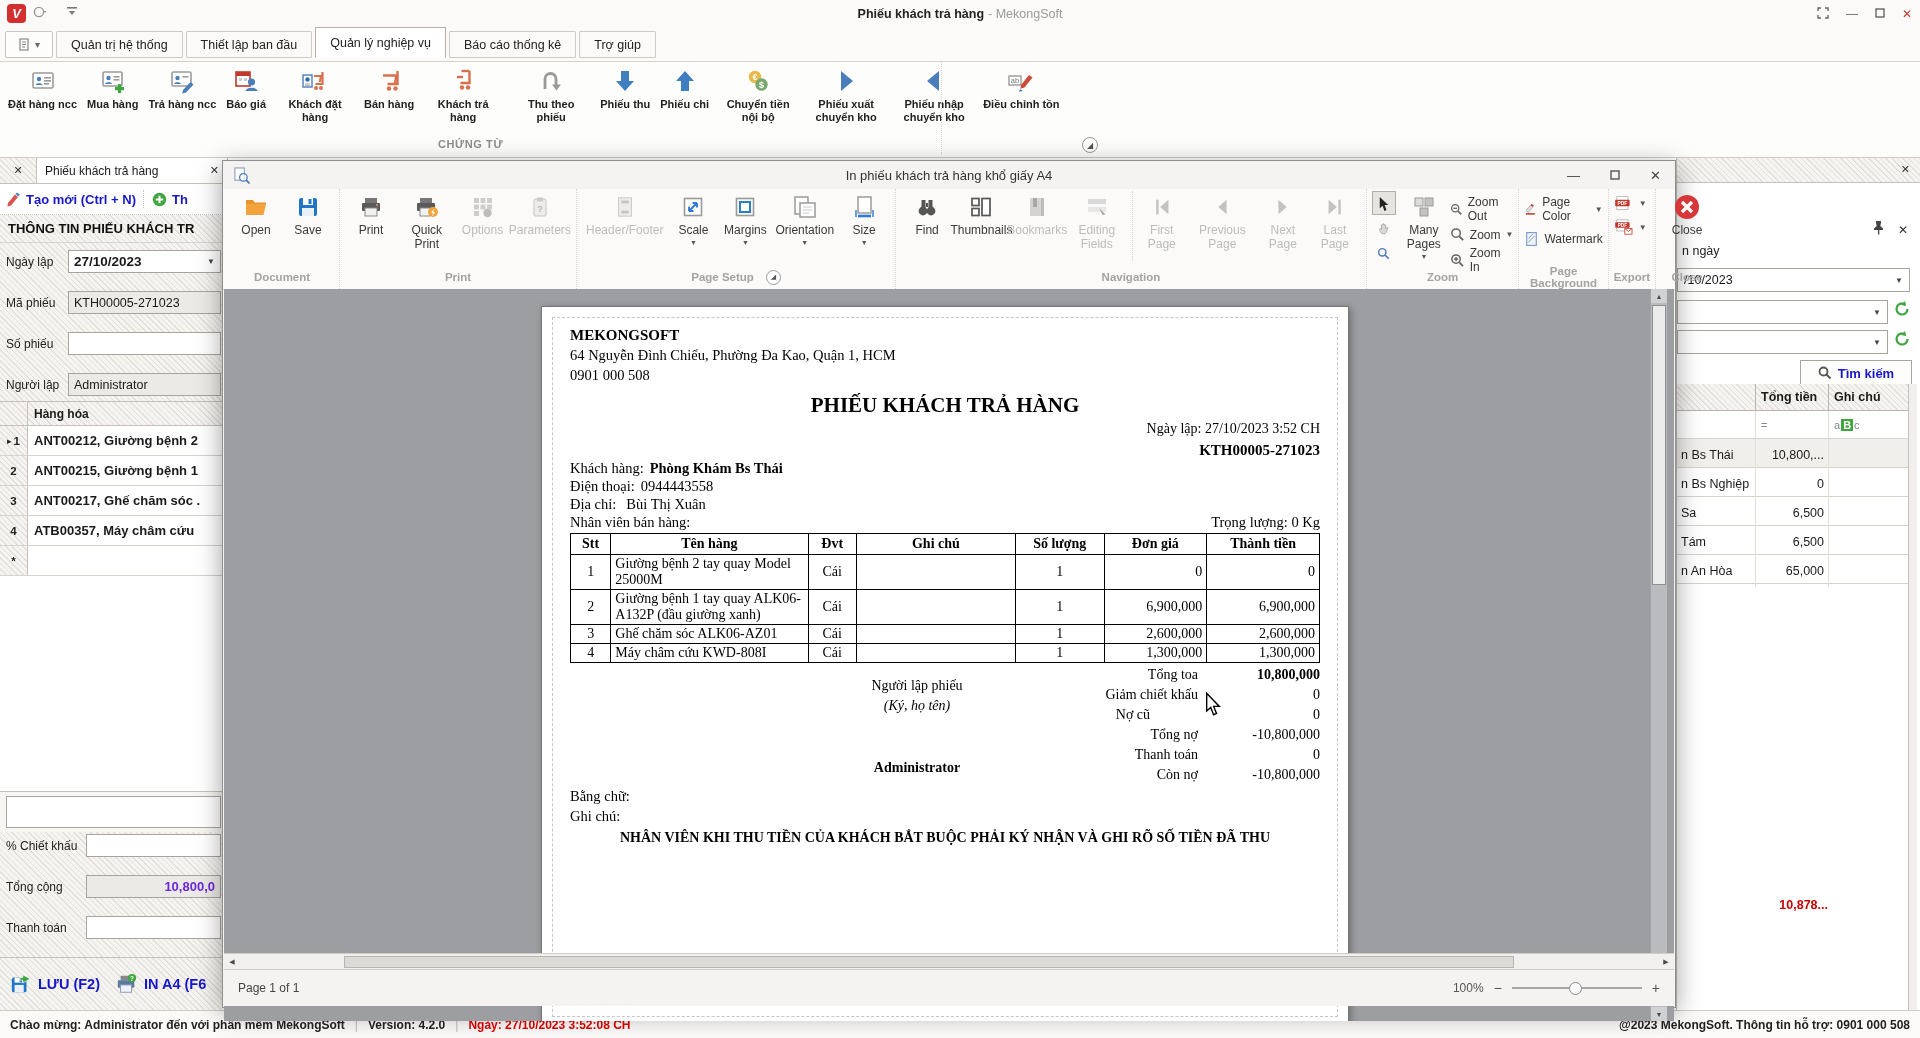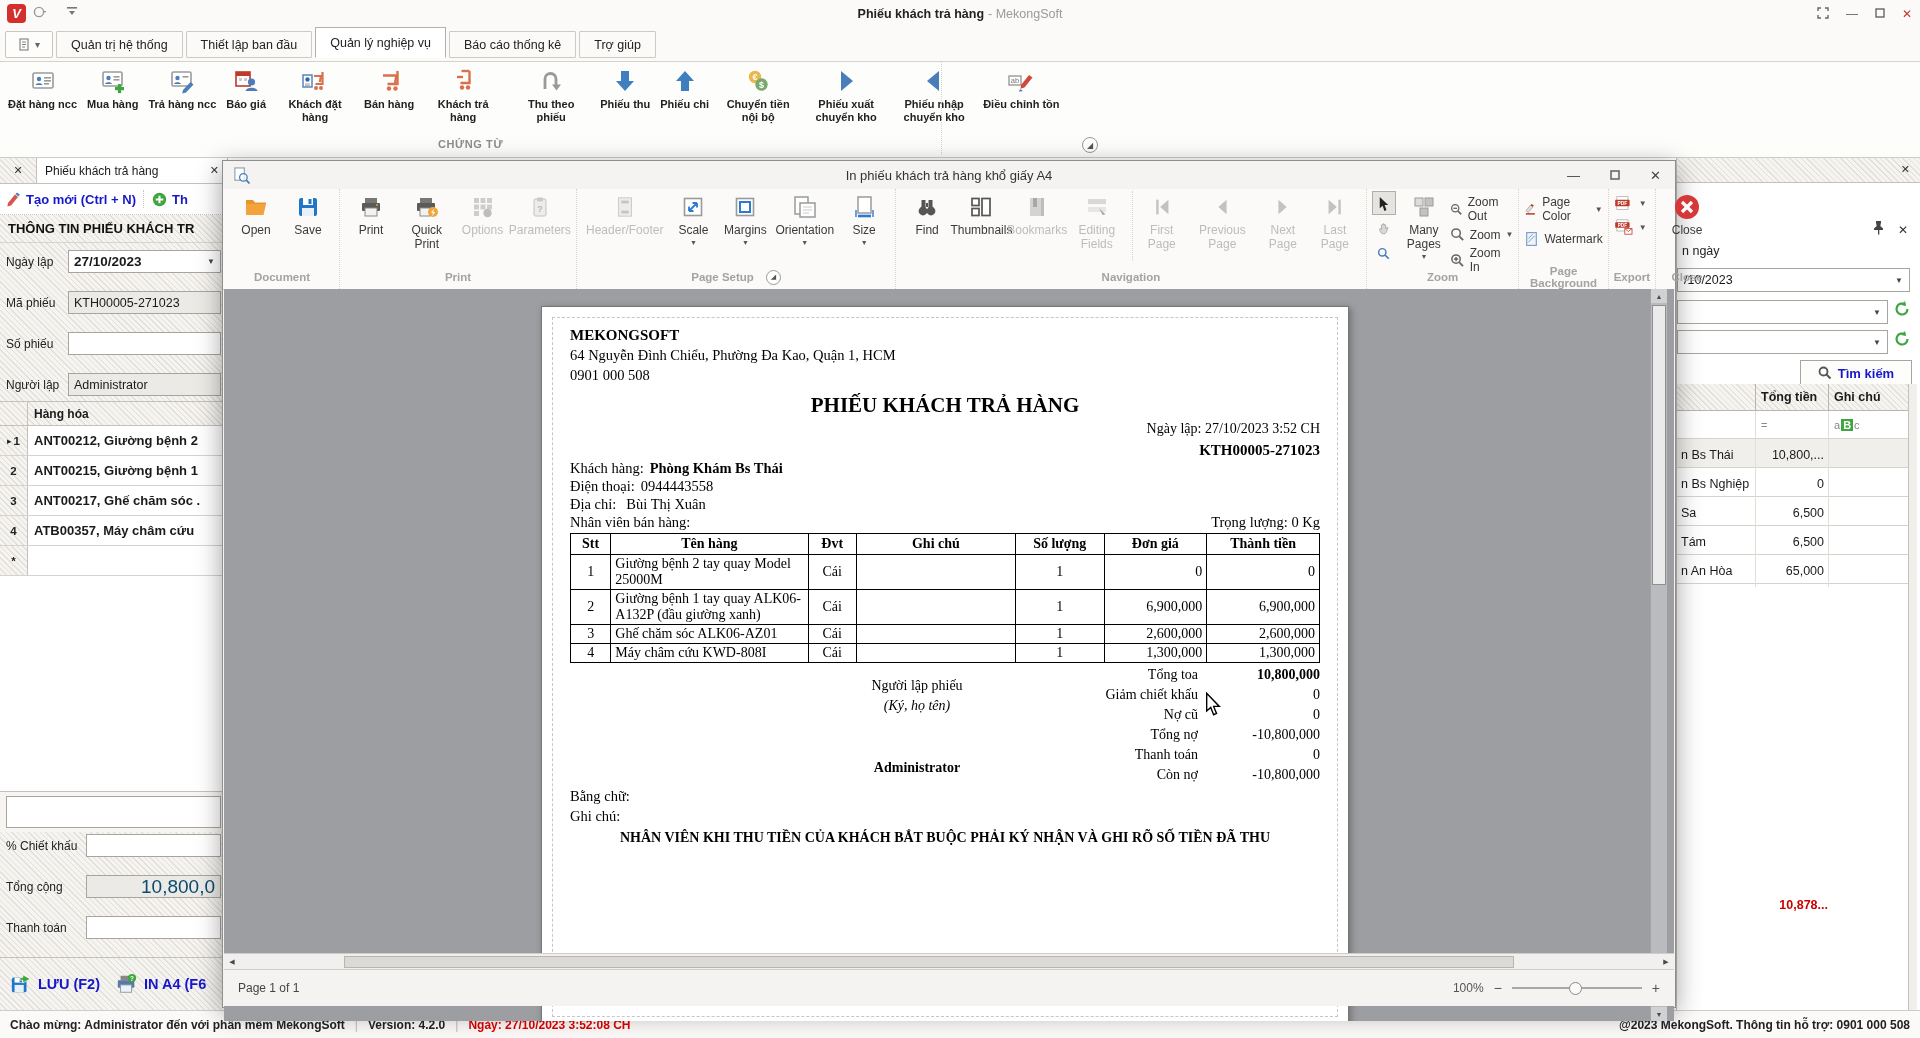--- a/index.html
+++ b/index.html
@@ -62,21 +62,21 @@
   .lp-grid{flex:none;border-top:1px solid #c5c1ba;}
   .lp-ghead{display:flex;height:23px;border-bottom:1px solid #c5c1ba;}
   .lp-gnum{width:27px;border-right:1px solid #c5c1ba;flex:none;display:flex;align-items:center;justify-content:center;
            font-size:11.5px;font-weight:bold;color:#222;}
   .lp-gcell{flex:1;display:flex;align-items:center;padding:0 6px;font-size:12px;font-weight:bold;overflow:hidden;white-space:nowrap;}
   .lp-grow{display:flex;height:29px;border-bottom:1px solid #d6d2cc;background:#fff;}
   .lp-grow .lp-gcell{font-weight:bold;font-size:13px;}
   .lp-fill{flex:1;background:#fff;border-bottom:1px solid #c5c1ba;position:relative;}
   .lp-note{margin:4px 6px;height:30px;border:1px solid #a9a59e;background:#fff;flex:none;}
   .lp-foot{padding:2px 6px 0;flex:none;}
-  .tot-red{margin-left:auto;color:#0c4a6e;font-weight:normal;font-size:19px;}
+  .tot-red{margin-left:auto;color:#6d28d9;font-weight:bold;font-size:13px;}
   .lp-btnbar{height:52px;border-top:1px solid #c5c1ba;display:flex;align-items:center;gap:16px;padding-left:10px;flex:none;}
   .lp-btn{display:flex;align-items:center;gap:6px;color:#1616cc;font-weight:bold;font-size:14.5px;white-space:nowrap;cursor:pointer;}
 
   
   .right-panel{position:absolute;left:1676px;top:158px;right:0;bottom:28px;background:#fff;border-left:1px solid #c5c1ba;overflow:hidden;}
   .rp-strip{position:absolute;left:0;top:0;right:0;height:24px;border-bottom:1px solid #c5c1ba;}
   .rp-strip .x{position:absolute;right:10px;top:5px;font-size:11px;font-weight:bold;color:#333;}
   .rp-pinrow{position:absolute;top:62px;right:12px;display:flex;gap:13px;align-items:center;color:#333;}
   .rp-lab{position:absolute;left:5px;top:86px;font-size:12.5px;color:#222;}
   .rp-combo{position:absolute;left:0;height:24px;border:1px solid #a9a59e;background:#fff;display:flex;align-items:center;
@@ -1065,21 +1065,21 @@
             </table>
           <div class="totals">
             <div class="tot-row b" style="top:0;">
                 <span class="tot-label">Tổng toa</span>
                 <span class="tot-value">10,800,000</span>
               </div>
             <div class="tot-row" style="top:20px;">
                 <span class="tot-label">Giảm chiết khấu</span>
                 <span class="tot-value">0</span>
               </div>
-            <div class="tot-row" style="top:40px;">
+            <div class="tot-row" style="top:40px;gap:48px;">
                 <span class="tot-label">Nợ cũ</span>
                 <span class="tot-value">0</span>
               </div>
             <div class="tot-row" style="top:60px;">
                 <span class="tot-label">Tổng nợ</span>
                 <span class="tot-value">-10,800,000</span>
               </div>
             <div class="tot-row" style="top:80px;">
                 <span class="tot-label">Thanh toán</span>
                 <span class="tot-value">0</span>

